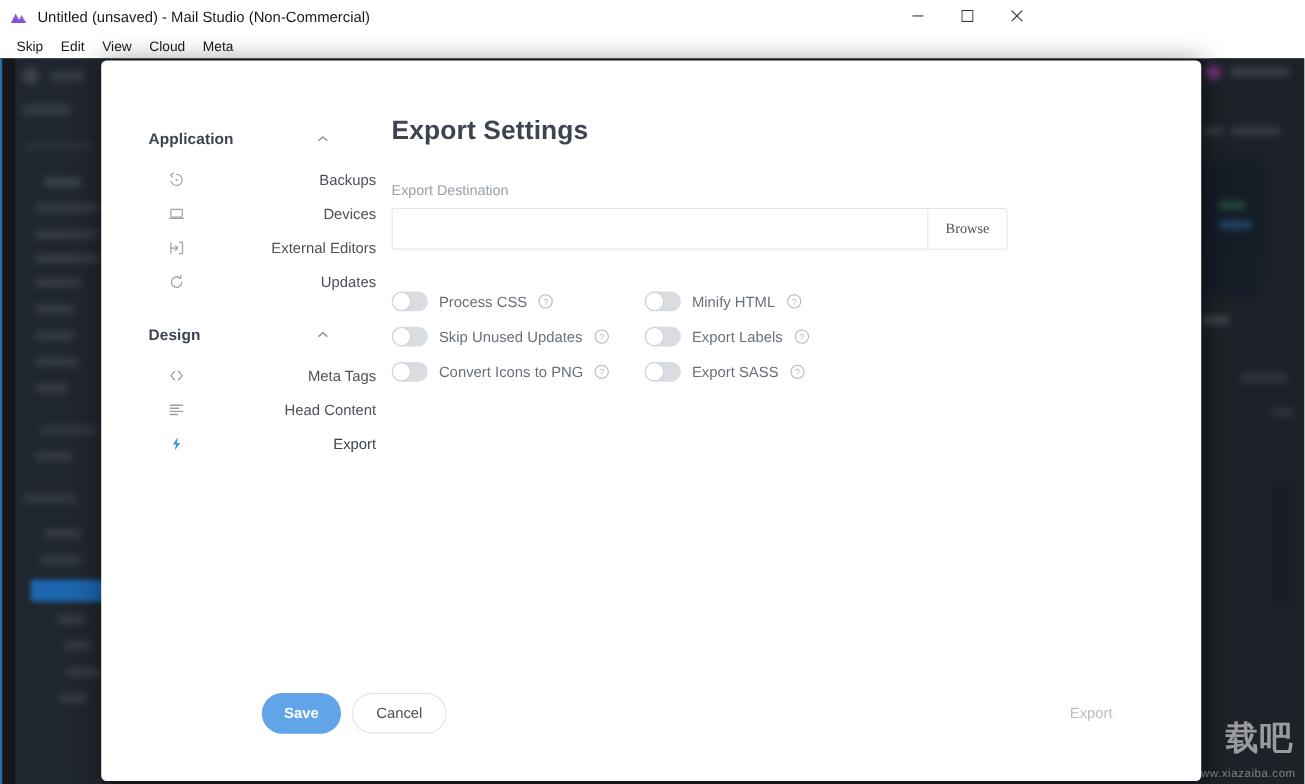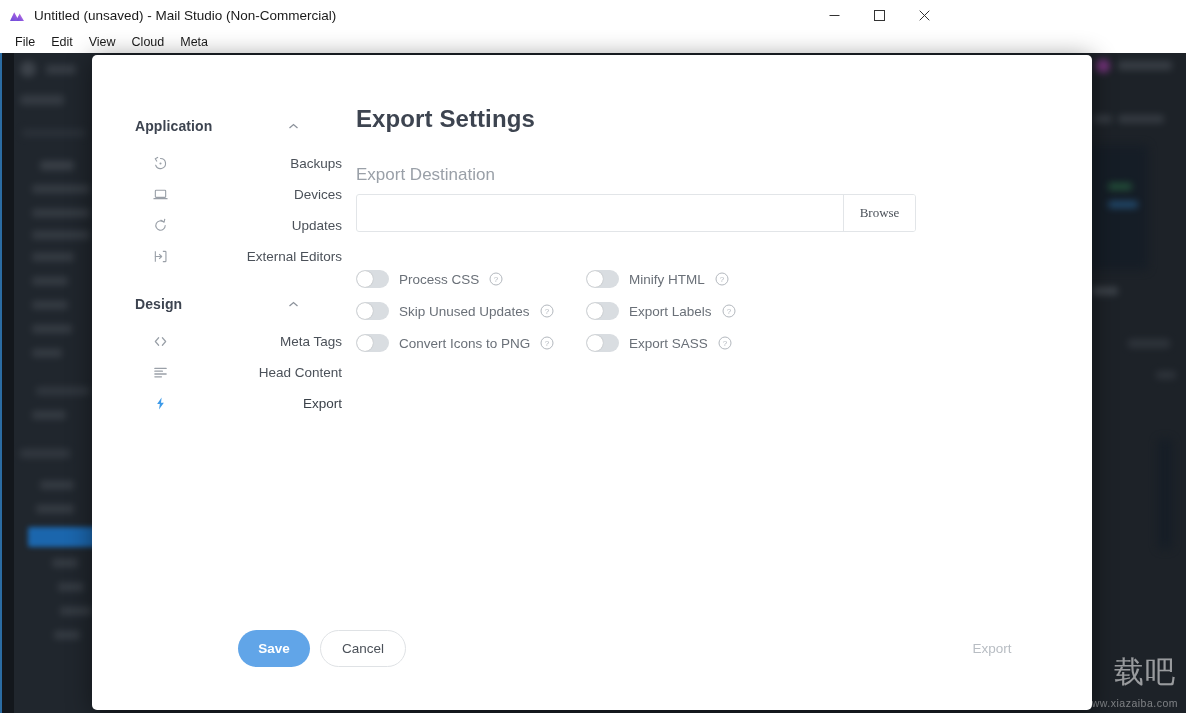--- a/index.html
+++ b/index.html
@@ -118,21 +118,21 @@
   .watermark {
     position: absolute;
     right: 4px; bottom: 2px;
     width: 140px; height: 58px;
     pointer-events: none;
   }
   .wm-cn {
     position: absolute;
     right: 6px; top: 2px;
     font-size: 30px;
-    font-weight: normal;
+    font-weight: bold;
     color: rgba(255,255,255,.55);
     letter-spacing: 1px;
     line-height: 34px;
     font-family: "DejaVu Sans", sans-serif;
   }
   .wm-url {
     position: absolute;
     right: 4px; bottom: 2px;
     font-size: 10.5px;
     color: rgba(255,255,255,.42);
@@ -204,21 +204,21 @@
     padding: 50px 60px 0 14px;
   }
   .page-title {
     font-size: 24px;
     font-weight: bold;
     color: #3d4450;
     letter-spacing: .1px;
     margin-bottom: 32px;
   }
   .field-label {
-    font-size: 17px;
+    font-size: 13px;
     color: #9aa0a8;
     margin-bottom: 9px;
   }
   .dest-row {
     display: flex;
     width: 560px;
     height: 38px;
     border: 1px solid #e2e5e8;
     border-radius: 3px;
     overflow: hidden;
@@ -371,21 +371,21 @@
           <svg width="11" height="11" viewBox="0 0 11 11">
               <line x1="0.7" y1="0.7" x2="10.3" y2="10.3" stroke="currentColor" stroke-width="1"></line>
               <line x1="10.3" y1="0.7" x2="0.7" y2="10.3" stroke="currentColor" stroke-width="1"></line>
             </svg>
         </span>
       </div>
     </div>
   </div>
 
   <div class="menubar">
-    <div class="menu-item">File</div>
+    <div class="menu-item">Skip</div>
     <div class="menu-item">Edit</div>
     <div class="menu-item">View</div>
     <div class="menu-item">Cloud</div>
     <div class="menu-item">Meta</div>
   </div>
 
   <div class="backdrop">
     <div class="bd-left-rail"></div>
     <div class="bd-sidebar">
       <div class="bd-blob" style="left:6px;  top:8px;   width:16px; height:16px; background:#555b63; border-radius:50%;"></div>
@@ -462,37 +462,37 @@
             <rect x="2.5" y="3.5" width="11" height="7.5" rx="0.8" fill="none" stroke="currentColor" stroke-width="1.2"></rect>
             <line x1="1" y1="12.4" x2="15" y2="12.4" stroke="currentColor" stroke-width="1.2" stroke-linecap="round"></line>
           </svg>
         </span>
         <span class="nav-label">Devices</span>
       </div>
 
       <div class="nav-item">
         <span class="nav-icon">
           <svg width="15" height="15" viewBox="0 0 16 16">
-            <path d="M13 8a5 5 0 1 1-1.9-3.9" fill="none" stroke="currentColor" stroke-width="1.2" stroke-linecap="round"></path>
-            <polyline points="8.1,2.1 11.8,4.4 12.6,0.9" fill="none" stroke="currentColor" stroke-width="1.2" stroke-linejoin="round"></polyline>
-          </svg>
-        </span>
-        <span class="nav-label">Updates</span>
-      </div>
-
-      <div class="nav-item">
-        <span class="nav-icon">
-          <svg width="15" height="15" viewBox="0 0 16 16">
             <path d="M10.5 2.5H13a.8.8 0 0 1 .8.8v9.4a.8.8 0 0 1-.8.8h-2.5" fill="none" stroke="currentColor" stroke-width="1.2"></path>
             <path d="M2.5 8h6.4" fill="none" stroke="currentColor" stroke-width="1.2" stroke-linecap="round"></path>
             <polyline points="6.6,5.4 9.2,8 6.6,10.6" fill="none" stroke="currentColor" stroke-width="1.2" stroke-linejoin="round"></polyline>
             <path d="M2.5 2.5v11" fill="none" stroke="currentColor" stroke-width="1.2"></path>
           </svg>
         </span>
         <span class="nav-label">External Editors</span>
+      </div>
+
+      <div class="nav-item">
+        <span class="nav-icon">
+          <svg width="15" height="15" viewBox="0 0 16 16">
+            <path d="M13 8a5 5 0 1 1-1.9-3.9" fill="none" stroke="currentColor" stroke-width="1.2" stroke-linecap="round"></path>
+            <polyline points="8.1,2.1 11.8,4.4 12.6,0.9" fill="none" stroke="currentColor" stroke-width="1.2" stroke-linejoin="round"></polyline>
+          </svg>
+        </span>
+        <span class="nav-label">Updates</span>
       </div>
 
       <div class="group-gap"></div>
 
       <div class="nav-group-head">
         <span class="nav-group-title">Design</span>
         <span class="chev">
           <svg width="13" height="13" viewBox="0 0 13 13">
               <polyline points="2.5,8 6.5,4.5 10.5,8" fill="none" stroke="currentColor" stroke-width="1.3"></polyline>
             </svg>

